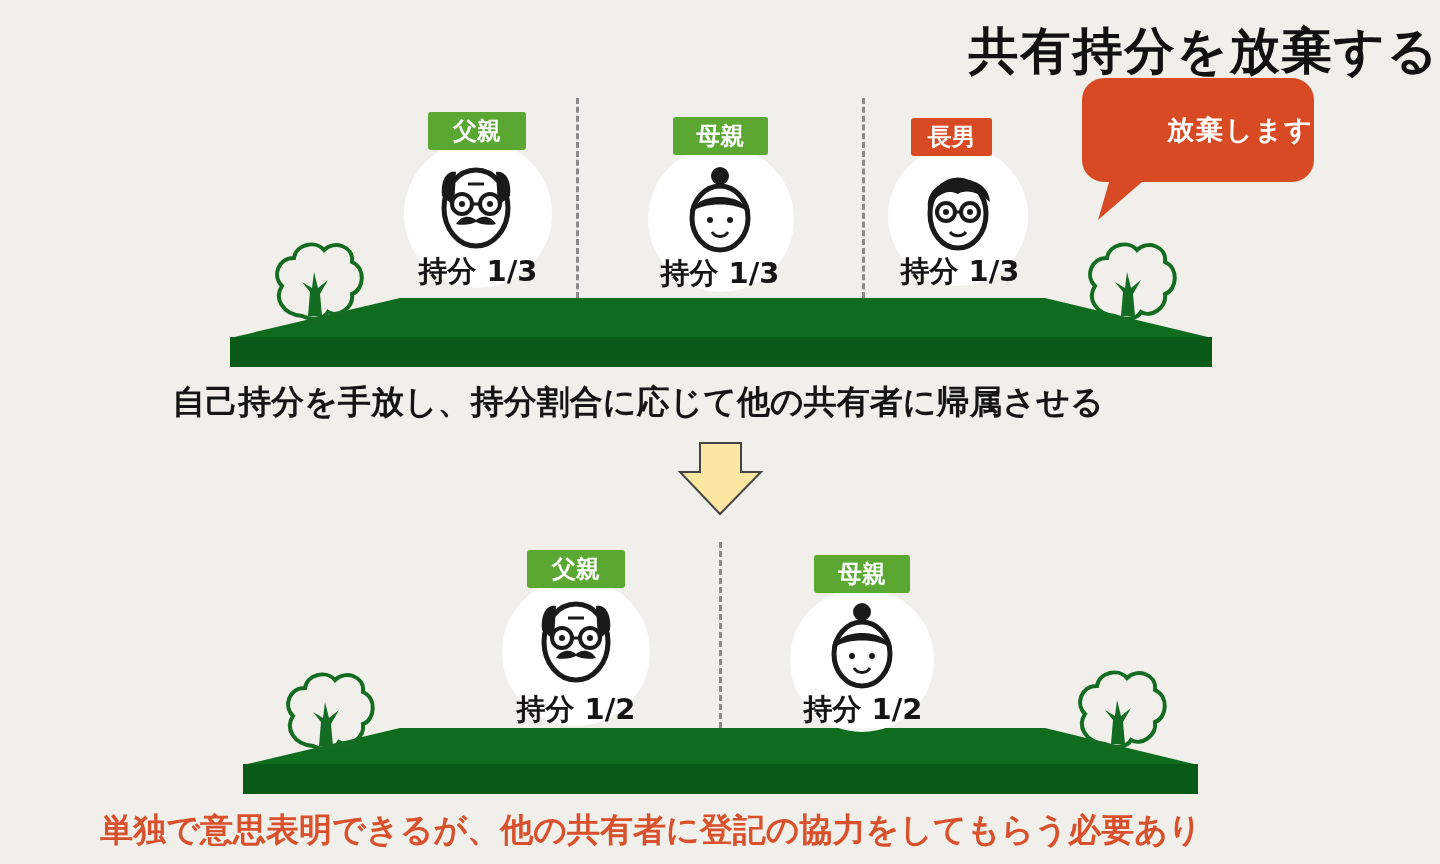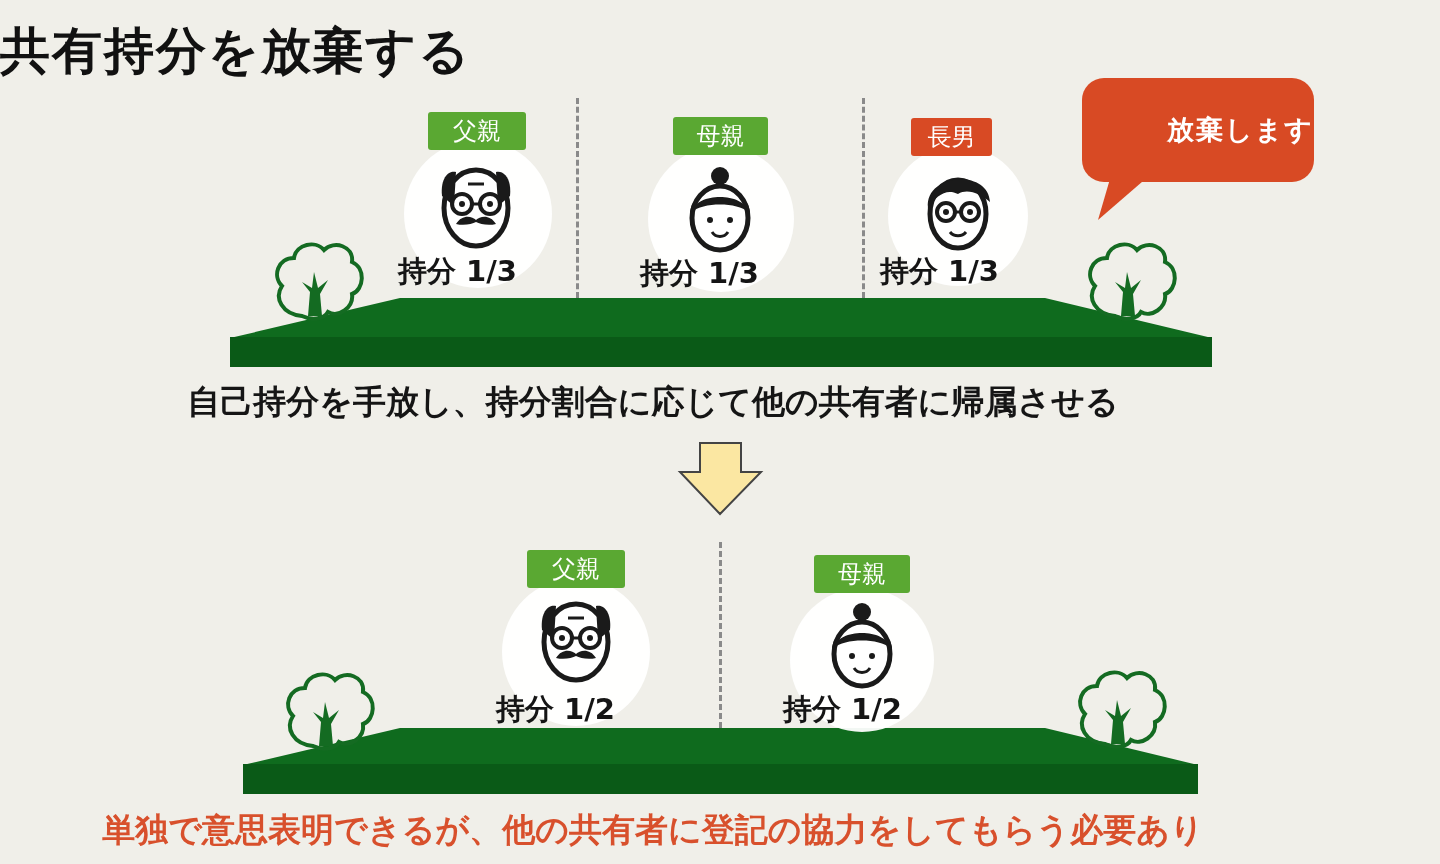--- a/index.html
+++ b/index.html
@@ -5,43 +5,43 @@
   html, body { margin: 0; padding: 0; }
   body {
     width: 1440px; height: 864px; overflow: hidden;
     background: #f0efe9;
     font-family: "DejaVu Sans", "Liberation Sans", sans-serif;
     position: relative;
     color: #111;
   }
   .abs { position: absolute; }
   .title {
-    left: 0; width: 1440px; top: 18px; text-align: left;
+    left: 0; width: 1440px; top: 18px; text-align: right;
     font-size: 50px; font-weight: bold; letter-spacing: 2px; color: #111;
   }
   .divider {
     width: 0; border-left: 3px dashed #8a8a8a;
   }
   .person-bg {
     border-radius: 50%; background: #ffffff; opacity: .95;
   }
   .badge {
-    color: #fff; font-weight: normal; font-size: 24px;
+    color: #fff; font-weight: bold; font-size: 24px;
     text-align: center; line-height: 38px; height: 38px; border-radius: 3px;
   }
   .badge.green { background: #5aa832; }
   .badge.red { background: #d84a24; }
   .share {
-    font-size: 29px; font-weight: bold; color: #151515; white-space: nowrap;
+    font-size: 29px; font-weight: bold; color: #151515; text-align: center; white-space: nowrap;
   }
   .caption {
-    left: 0; width: 1276px; text-align: center; font-weight: bold; white-space: nowrap; margin-left: 15px;
+    left: 0; width: 1276px; text-align: center; font-weight: bold; white-space: nowrap;
   }
   .caption.black { top: 380px; font-size: 33px; color: #151515; }
-  .caption.red { top: 808px; font-size: 33px; color: #d8502c; }
+  .caption.red { top: 808px; font-size: 33px; color: #d8502c; padding-left: 13px; }
   .bubble {
     left: 1082px; top: 78px; width: 232px; height: 104px;
     background: #d84a24; border-radius: 22px;
     color: #fff; font-size: 27px; font-weight: bold;
     text-align: right; line-height: 104px; letter-spacing: 2px;
   }
   svg { position: absolute; left: 0; top: 0; }
 </style>
 </head>
 <body>

